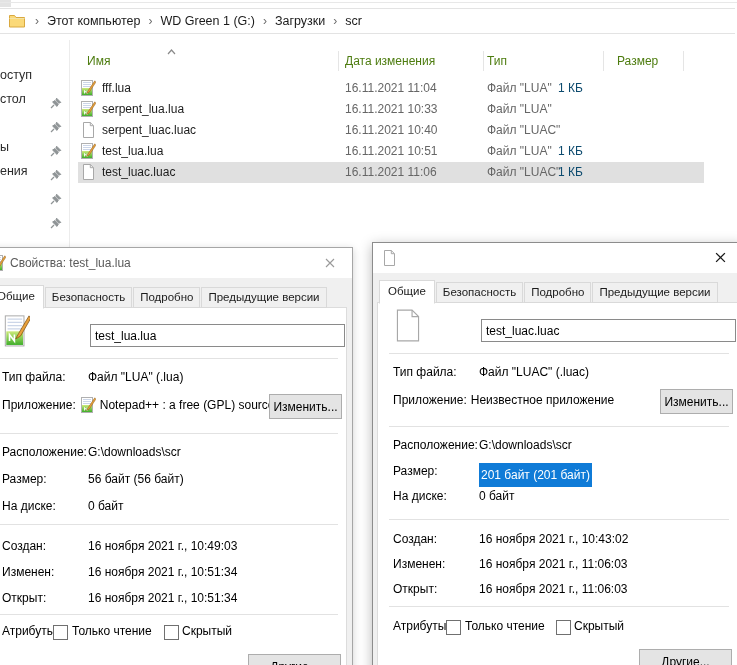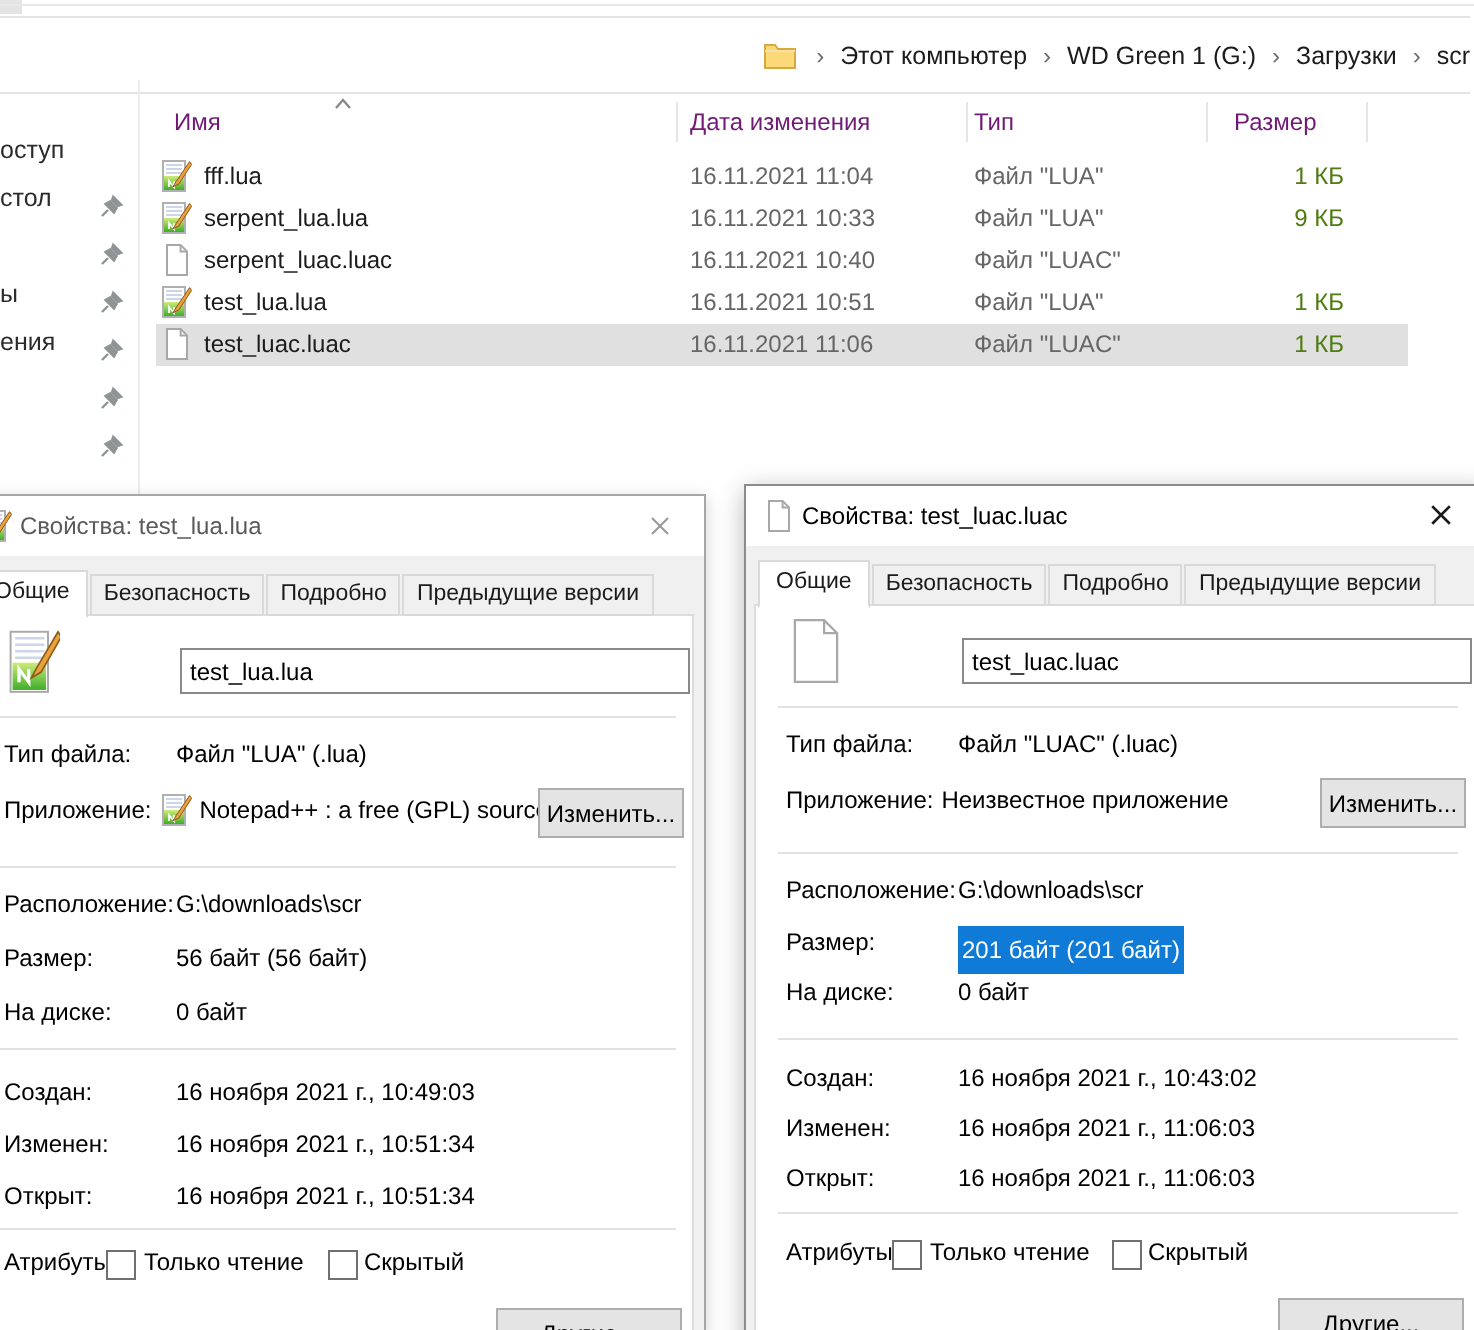--- a/index.html
+++ b/index.html
@@ -2,46 +2,46 @@
 <html><head>
 <meta charset="utf-8">
 <style>
   html,body{margin:0;padding:0;background:#fff;}
   .screen{position:relative;width:737px;height:665px;overflow:hidden;background:#ffffff;
           font-family:"Liberation Sans",sans-serif;font-size:12px;color:#1b1b1b;}
 
   
   .topline{position:absolute;left:0;top:2px;width:737px;height:1px;background:#e8e8e8;}
   .qat-frag{position:absolute;left:0;top:0;width:11px;height:7px;background:#e3e3e3;}
-  .addressbar{position:absolute;left:0;top:8px;width:735px;height:39px;background:#fff;
+  .addressbar{position:absolute;left:0;top:8px;width:735px;height:26px;background:#fff;
               border-top:1px solid #e3e3e3;border-bottom:1px solid #e3e3e3;
-              display:flex;align-items:center;padding-left:9px;box-sizing:border-box;justify-content:flex-end;}
+              display:flex;align-items:center;padding-left:9px;box-sizing:border-box;}
   .crumb{margin:0;color:#1b1b1b;font-size:12.5px;cursor:default;}
   .crumb-sep{margin:0 8px;color:#6b6b6b;font-size:12px;}
   .addr-folder{display:inline-flex;margin-right:2px;}
 
   
   .side-row{position:absolute;left:0;width:66px;height:24px;line-height:24px;}
   .side-txt{position:absolute;left:0;width:42px;text-align:left;color:#2b2b2b;font-size:12.5px;white-space:nowrap;}
   .side-pin{position:absolute;left:50px;top:6px;}
   .vdivider{position:absolute;left:69px;top:40px;width:1px;height:207px;background:#ececec;}
 
   
-  .hdr-label{position:absolute;top:50px;height:22px;line-height:22px;color:#701a75;font-size:12px;}
+  .hdr-label{position:absolute;top:50px;height:22px;line-height:22px;color:#4d7c0f;font-size:12px;}
   .hdr-sep{position:absolute;top:51px;width:1px;height:20px;background:#e5e5e5;}
   .sort-chev{position:absolute;left:167px;top:44px;color:#8a8a8a;}
 
   
   .frow{position:absolute;left:78px;width:626px;height:21px;}
   .frow.selected{background:#e0e0e0;}
   .ficon{position:absolute;left:2px;top:2px;width:16px;height:16px;}
   .fname{position:absolute;left:24px;top:0;height:21px;line-height:21px;color:#1c1c1c;white-space:nowrap;}
   .fdate{position:absolute;left:267px;top:0;height:21px;line-height:21px;color:#666;text-align:right;}
   .ftype{position:absolute;left:409px;top:0;height:21px;line-height:21px;color:#666;}
-  .fsize{position:absolute;left:480px;width:114px;top:0;height:21px;line-height:21px;color:#4d7c0f;text-align:right;}
+  .fsize{position:absolute;left:480px;width:114px;top:0;height:21px;line-height:21px;color:#0c4a6e;}
 
   
   .dialog{position:absolute;width:372px;background:#f0f0f0;box-sizing:border-box;}
   .dialog.left{left:-19px;top:247px;height:424px;border:1px solid #a6a6a6;box-shadow:0 2px 8px rgba(0,0,0,.18);}
   .dialog.right{left:372px;top:242px;height:440px;border:1px solid #8c8c8c;box-shadow:0 3px 12px rgba(0,0,0,.28);}
   .dtitle{position:absolute;left:0;top:0;right:0;height:30px;background:#fff;}
   .dtitle-icon{position:absolute;left:8px;top:7px;width:16px;height:16px;}
   .dtitle-text{position:absolute;left:28px;top:0;height:30px;line-height:30px;font-size:12px;color:#000;white-space:nowrap;}
   .dialog.left .dtitle-text{color:#5a5a5a;}
   .dclose{position:absolute;right:0;top:0;width:45px;height:29px;display:flex;align-items:center;justify-content:center;cursor:default;}
@@ -197,21 +197,20 @@
           <span class="ficon"><svg width="16" height="16" viewBox="0 0 16 16">
               <rect x="1.5" y="0.5" width="11" height="15" fill="#fff" stroke="#b0b0b0"></rect>
               <path d="M3 2.5h8M3 4.5h8M3 6.5h8" stroke="#ccd6e8" stroke-width="1"></path>
               <rect x="2" y="8" width="10" height="7" fill="url(#gNpp)"></rect>
               <path d="M4.5 13.5 v-3 l2.5 3 v-3" fill="none" stroke="#fff" stroke-width="0.9"></path>
               <path d="M14.8 0.8 L8.2 10.6 L6.4 13.4 L9.4 12 L15.8 2.2 Z" fill="#e9a13b" stroke="#8a5a1a" stroke-width="0.5"></path>
             </svg></span>
           <span class="fname">serpent_lua.lua</span>
           <span class="fdate">16.11.2021 10:33</span>
           <span class="ftype">Файл "LUA"</span>
-          <span class="fsize">9 КБ</span>
         </div>
         <div class="frow" style="top: 120px;">
           <span class="ficon"><svg width="16" height="16" viewBox="0 0 16 16">
               <path d="M3.5 0.5 h6.8 l3.2 3.2 v11.8 h-10 Z" fill="#fff" stroke="#a8a8a8"></path>
               <path d="M10.3 0.5 v3.2 h3.2" fill="none" stroke="#a8a8a8"></path>
             </svg></span>
           <span class="fname">serpent_luac.luac</span>
           <span class="fdate">16.11.2021 10:40</span>
           <span class="ftype">Файл "LUAC"</span>
         </div>
@@ -331,21 +330,20 @@
       <div class="btn btn-other">Другие...</div>
     </div>
   </div>
 
   <div class="dialog right">
     <div class="dtitle">
       <span class="dtitle-icon"><svg width="16" height="16" viewBox="0 0 16 16">
             <path d="M3.5 0.5 h6.8 l3.2 3.2 v11.8 h-10 Z" fill="#fff" stroke="#a8a8a8"></path>
             <path d="M10.3 0.5 v3.2 h3.2" fill="none" stroke="#a8a8a8"></path>
           </svg></span>
-      <span class="dtitle-text">Свойства: test_luac.luac</span>
       <span class="dclose">
         <svg width="11" height="11" viewBox="0 0 10 10">
             <path d="M1 1 L9 9 M9 1 L1 9" stroke="#1a1a1a" stroke-width="1.2"></path>
           </svg>
       </span>
     </div>
     <div class="dtabs">
         <span class="dtab active">Общие</span>
         <span class="dtab">Безопасность</span>
         <span class="dtab">Подробно</span>

